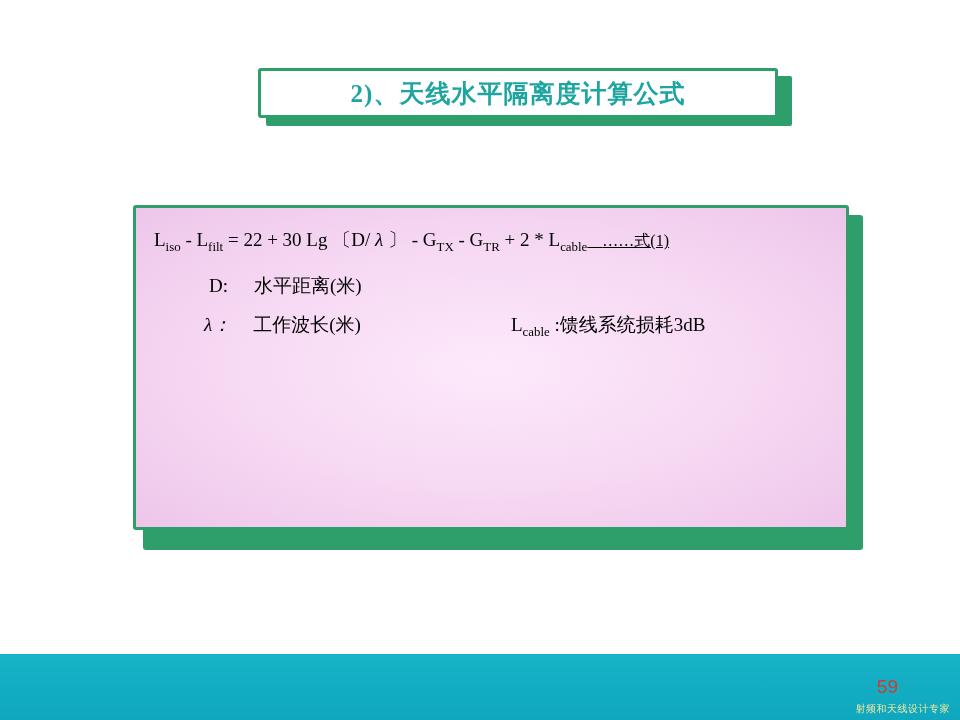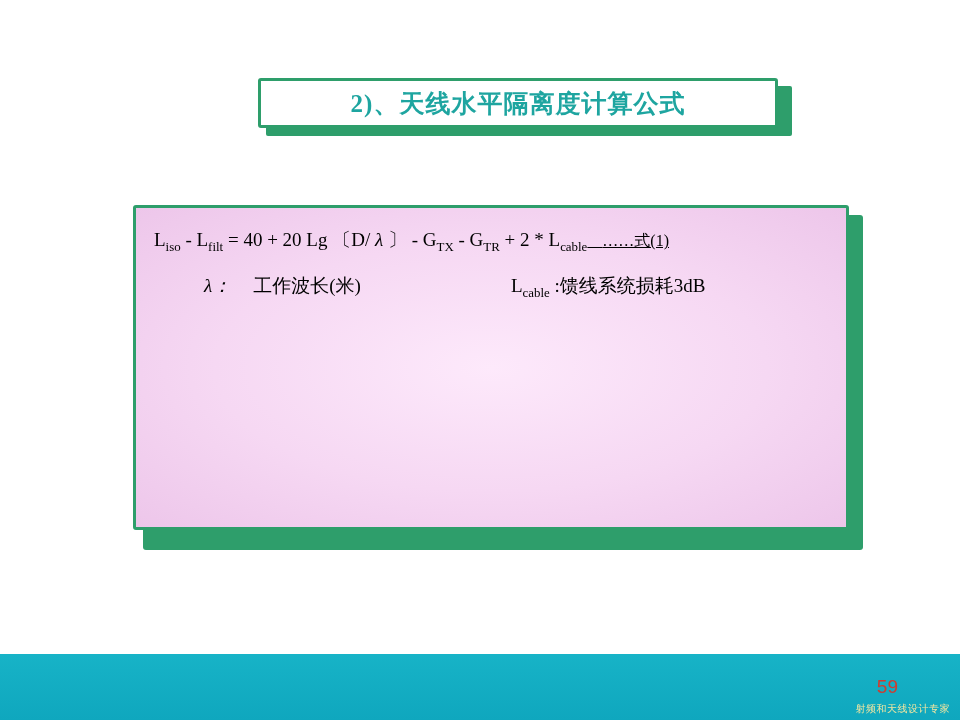--- a/index.html
+++ b/index.html
@@ -12,21 +12,21 @@
     background: #ffffff;
     font-family: "Liberation Serif", serif;
     overflow: hidden;
     position: relative;
   }
 
   
   .title-wrap {
     position: absolute;
     left: 258px;
-    top: 78px;
+    top: 68px;
     width: 534px;
     height: 58px;
   }
   .title-shadow {
     position: absolute;
     left: 8px;
     top: 8px;
     width: 526px;
     height: 50px;
     background: #2e9e6b;
@@ -171,24 +171,27 @@
   <div class="title-box">
     <span class="title-text">2)、天线水平隔离度计算公式</span>
   </div>
 </div>
 
 <div class="content-wrap">
   <div class="content-shadow"></div>
   <div class="content-box">
 
     <div class="line formula">
-      <span>L</span><sub>iso</sub><span> - L</span><sub>filt</sub><span> = 40 + 20 Lg </span><span>〔D/ </span><span class="lam">λ</span><span> 〕</span><span> - G</span><sub>TX</sub><span> - G</span><sub>TR</sub><span> + 2 * L</span><sub>cable</sub><span class="sm dots">&nbsp;&nbsp;&nbsp;</span><span class="sm">……式(1)</span>
+      <span>L</span><sub>iso</sub><span> - L</span><sub>filt</sub><span> = 22 + 30 Lg </span><span>〔D/ </span><span class="lam">λ</span><span> 〕</span><span> - G</span><sub>TX</sub><span> - G</span><sub>TR</sub><span> + 2 * L</span><sub>cable</sub><span class="sm dots">&nbsp;&nbsp;&nbsp;</span><span class="sm">……式(1)</span>
     </div>
 
 
+    <div class="line indent1">
+      <span>D:</span><span class="gap-b" style="width:26px"></span><span>水平距离(米)</span>
+    </div>
 
     <div class="line indent2">
       <span class="lam">λ：</span><span class="gap-b" style="width:22px"></span><span>工作波长(米)</span><span class="gap-a"></span><span class="col2"><span>L</span><sub>cable</sub><span> :馈线系统损耗3dB</span></span>
     </div>
 
 
 
   </div>
 </div>
 

